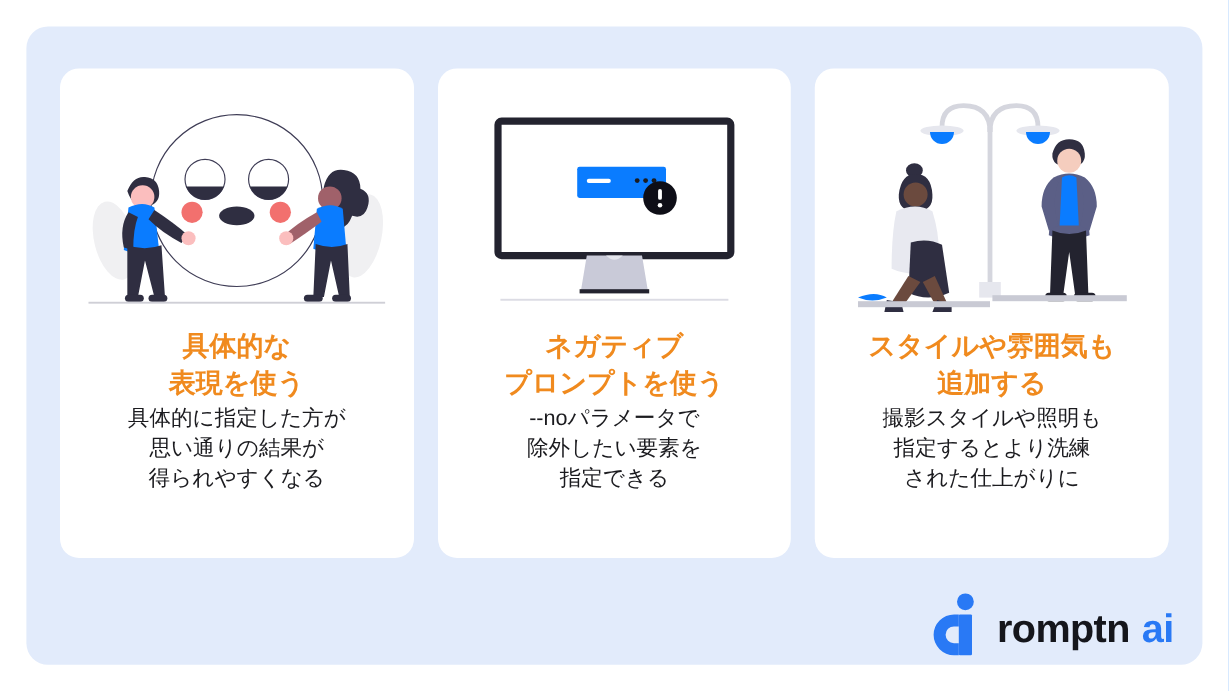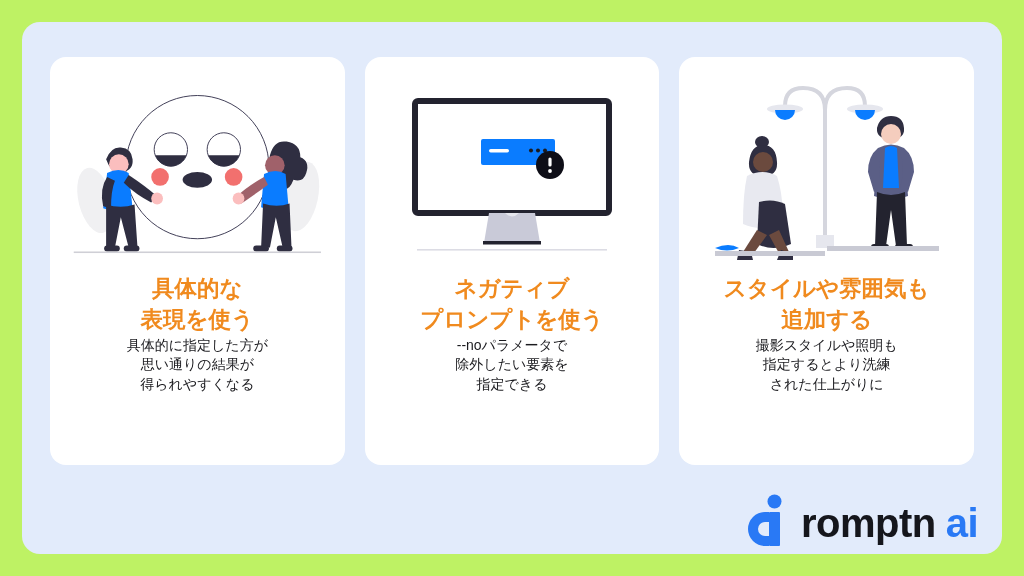--- a/index.html
+++ b/index.html
@@ -5,21 +5,21 @@
   * { margin:0; padding:0; box-sizing:border-box; }
   html, body {
     width:1024px; height:576px;
     font-family:"Liberation Sans", sans-serif;
     overflow:hidden;
   }
   body { background:#0A7CFF; }
 
   .outer-frame{
     position:absolute; inset:0;
-    background:#bef264;
+    background:#ffffff;
   }
   .inner-panel{
     position:absolute;
     left:22px; top:22px; right:22px; bottom:22px;
     background:#E2EBFB;
     border-radius:18px;
   }
 
   .cards{
     position:absolute;
@@ -54,38 +54,38 @@
     font-weight:bold;
     font-size:22.5px;
     line-height:1.38;
     text-align:center;
     letter-spacing:0px;
     white-space:pre-line;
     margin-top:2px;
   }
   .card-body{
     color:#1B1B1F;
-    font-size:14px;
+    font-size:18px;
     line-height:1.38;
     text-align:center;
     white-space:pre-line;
     margin-top:1px;
   }
 
   .logo{
     position:absolute;
     right:46px; bottom:22px;
     height:62px;
     display:flex;
     align-items:center;
     gap:13px;
   }
   .logo-mark{ display:block; }
   .logo-text{
-    font-size:40px;
+    font-size:33px;
     font-weight:bold;
     letter-spacing:-0.5px;
     line-height:1;
     display:flex;
     align-items:baseline;
     gap:10px;
   }
   .logo-name{ color:#15161C; }
   .logo-ai{ color:#2979F5;text-align:right; }
 </style>

